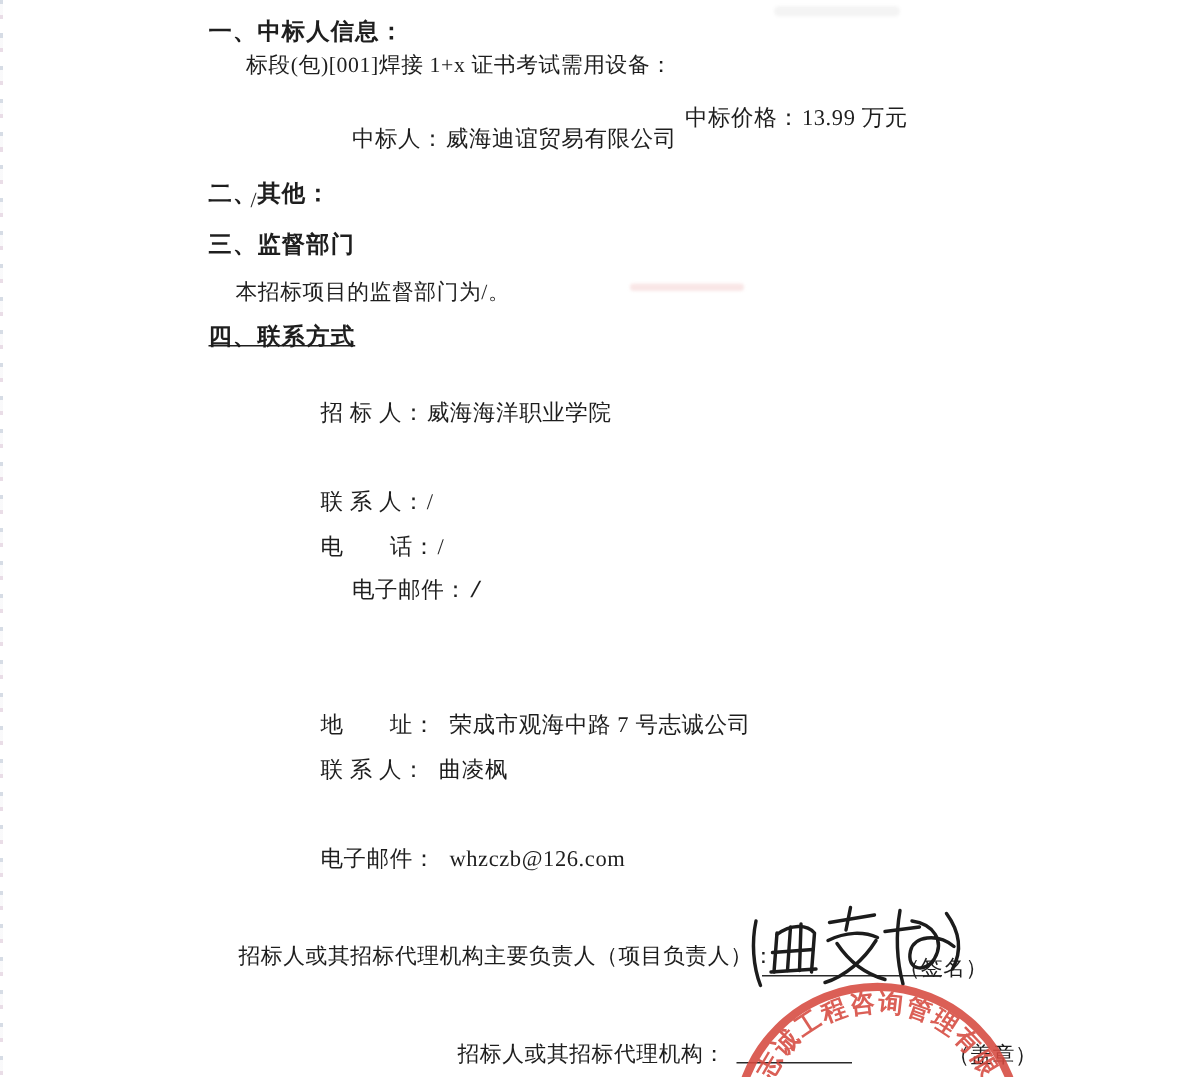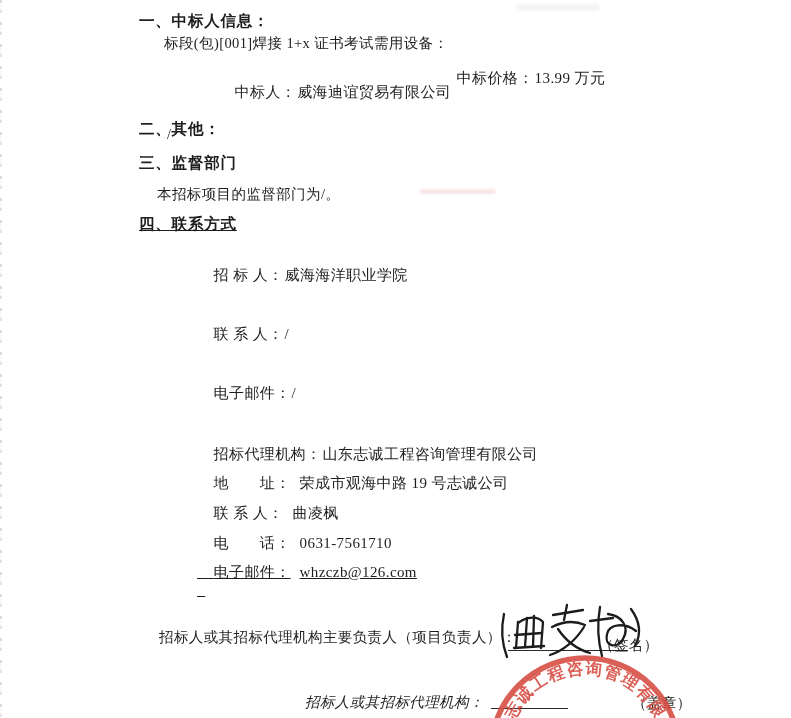--- a/index.html
+++ b/index.html
@@ -72,45 +72,42 @@
   <div class="abs bodyline" style="left:157px; top:185px;">本招标项目的监督部门为/。</div>
 
   <div class="abs heading" style="left:139px; top:214px;text-decoration:underline;">四、联系方式</div>
 
   <div class="abs row" style="left:157px; top:249px;">
     <span class="label">招 标 人：</span><span class="value">威海海洋职业学院</span>
   </div>
   <div class="abs row" style="left:157px; top:308px;">
     <span class="label">联 系 人：</span><span class="value">/</span>
   </div>
-  <div class="abs row" style="left:157px; top:367px;">
+  <div class="abs row" style="left:157px; top:338px;">
+    <span class="label">电　　话：</span><span class="value">/</span>
+  </div>
+  <div class="abs row" style="left:157px; top:367px;font-family:Liberation Mono, monospace;">
     <span class="label">电子邮件：</span><span class="value">/</span>
   </div>
 
-  <div class="abs row" style="left:157px; top:428px;">
-    <span class="label">招标代理机构：</span><span class="value">山东志诚工程咨询管理有限公司</span>
-  </div>
   <div class="abs row" style="left:157px; top:457px;">
-    <span class="label">地　　址：</span><span class="value gap">荣成市观海中路 19 号志诚公司</span>
+    <span class="label">地　　址：</span><span class="value gap">荣成市观海中路 7 号志诚公司</span>
   </div>
   <div class="abs row" style="left:157px; top:487px;">
     <span class="label">联 系 人：</span><span class="value gap">曲凌枫</span>
   </div>
-  <div class="abs row" style="left:157px; top:517px;">
-    <span class="label">电　　话：</span><span class="value gap">0631-7561710</span>
-  </div>
-  <div class="abs row" style="left:157px; top:546px;text-decoration:underline;">
+  <div class="abs row" style="left:157px; top:546px;">
     <span class="label">电子邮件：</span><span class="value gap">whzczb@126.com</span>
   </div>
 
   <div class="abs bodyline" style="left:159px; top:628px;">招标人或其招标代理机构主要负责人（项目负责人）：</div>
   <div class="blank-line" style="left:508px; top:650px; width:120px;"></div>
   <div class="abs bodyline" style="left:599px; top:636px;">（签名）</div>
 
-  <div class="abs bodyline" style="left:305px; top:693px;font-style:italic;">招标人或其招标代理机构：</div>
+  <div class="abs bodyline" style="left:305px; top:693px;">招标人或其招标代理机构：</div>
   <div class="blank-line" style="left:491px; top:708px; width:77px;"></div>
   <div class="abs bodyline" style="left:632px; top:694px;">（盖章）</div>
 
   <svg class="sig-svg" width="176" height="68" viewBox="0 0 176 68">
     <g fill="none" stroke="#1c1c1c" stroke-width="2.3" stroke-linecap="round" stroke-linejoin="round">
       <path d="M 10 18 C 7 32, 8 48, 13 61"></path>
       <path d="M 24 26 L 22 52"></path>
       <path d="M 24 27 C 33 20, 44 20, 49 26 L 47 52"></path>
       <path d="M 33 22 L 31 51"></path>
       <path d="M 40 20 L 39 51"></path>

